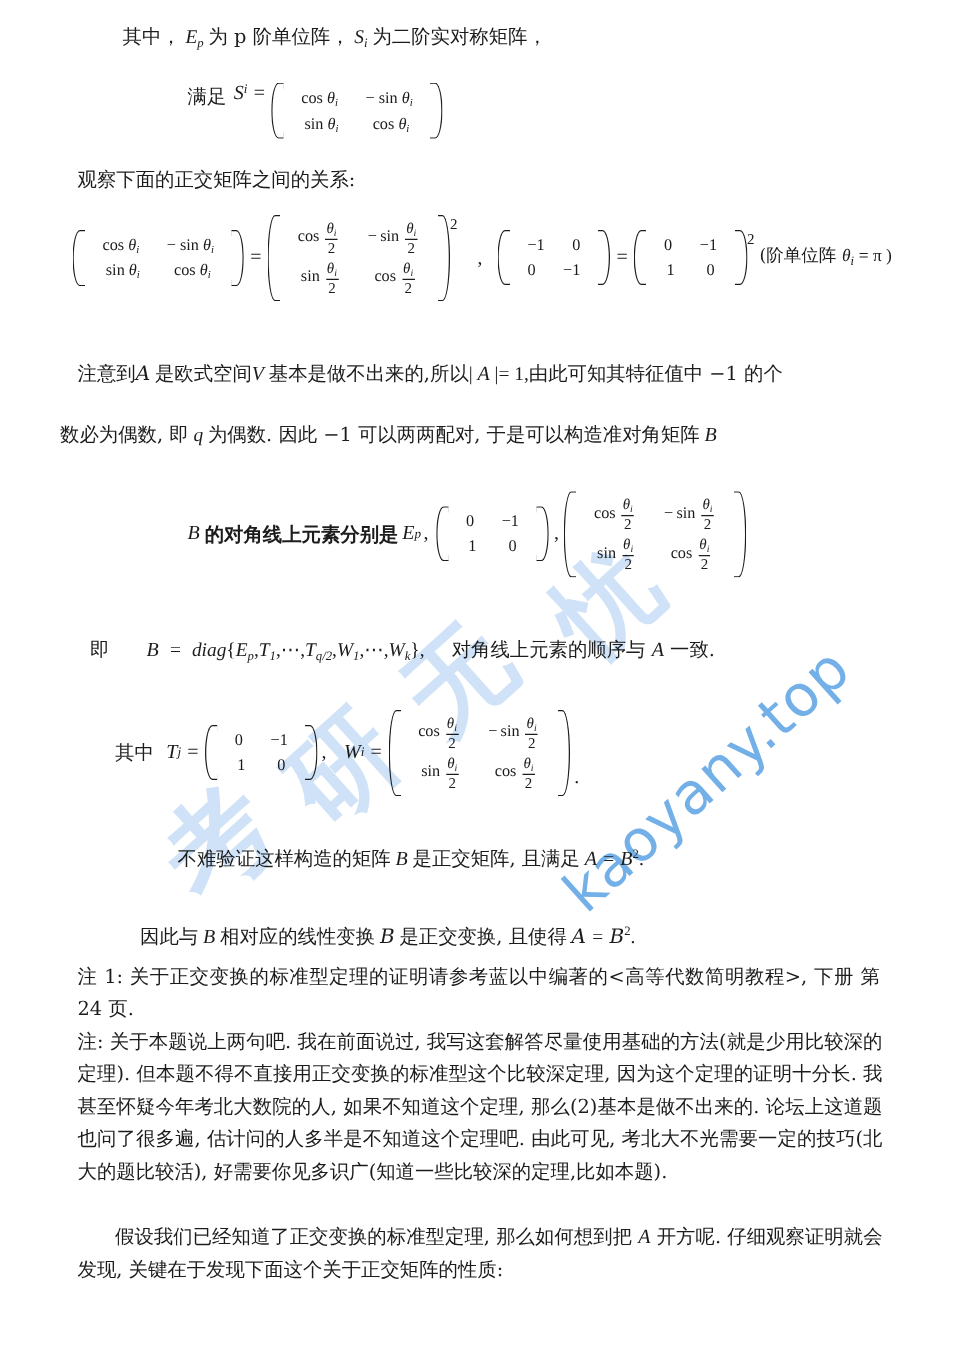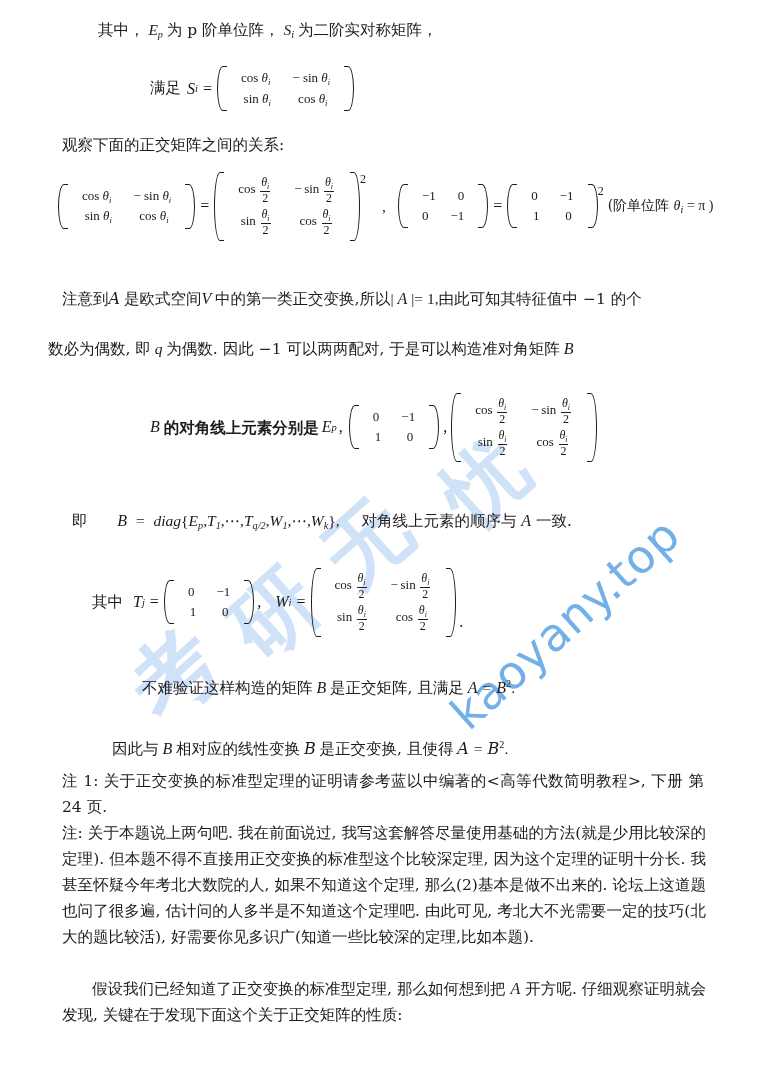--- a/index.html
+++ b/index.html
@@ -88,21 +88,21 @@
   <div class="content">
 
     <div class="blk txt" style="left:62px;top:18px;margin-left:36px;">
       <span class="cn">其中，</span>
       <span class="m">E</span><span class="sub">p</span>
       <span class="cn">为 p 阶单位阵，</span>
       <span class="m">S</span><span class="sub">i</span>
       <span class="cn">为二阶实对称矩阵，</span>
     </div>
 
-    <div class="blk" style="left:150px;top:66px;display:flex;align-items:center;">
+    <div class="blk" style="left:150px;top:66px;display:flex;align-items:flex-start;">
       <span class="cn txt">满足</span>
       <span class="m" style="margin-left:6px;font-size:16px;">S</span>
         <span class="sub">i</span>
       <span class="eq">=</span>
       <span class="mat">
         <span class="par parL"></span>
         <span class="cells">
           <span class="row2">
             <span class="cell"><span class="mr">cos</span> <span class="m">θ</span><span class="sub">i</span></span>
             <span class="cell">− <span class="mr">sin</span> <span class="m">θ</span><span class="sub">i</span></span>
@@ -201,21 +201,21 @@
         <span class="par parR"></span>
         <span class="sup" style="align-self:flex-start;font-size:12px;">2</span>
       </span>
 
       <span class="txt cn" style="margin-left:4px;font-size:14px;"><span>(阶单位阵 </span><span class="m">θ</span><span class="sub">i</span><span class="mr"> = π )</span></span>
     </div>
 
     <div class="blk txt" style="left:62px;top:287px;">
       <span class="cn">注意到</span><span class="script" style="font-size:16px;">A</span>
       <span class="cn">是欧式空间</span><span class="m" style="font-size:16px;">V</span>
-      <span class="cn">中的第一类正交变换,所以</span><span class="mr">| <span class="m" style="font-size:16px;">A</span> |= 1,</span><span class="cn">由此可知其特征值中 −1 的个</span>
+      <span class="cn">基本是做不出来的,所以</span><span class="mr">| <span class="m" style="font-size:16px;">A</span> |= 1,</span><span class="cn">由此可知其特征值中 −1 的个</span>
     </div>
 
     <div class="blk txt" style="left:48px;top:337px;">
       <span class="cn">数必为偶数, 即</span>
       <span class="m">q</span>
       <span class="cn">为偶数. 因此 −1 可以</span><span class="cn bold">两两配对</span><span class="cn">, 于是可以构造准对角矩阵</span>
       <span class="m" style="font-size:16px;">B</span>
     </div>
 
     <div class="blk" style="left:150px;top:393px;display:flex;align-items:center;">

